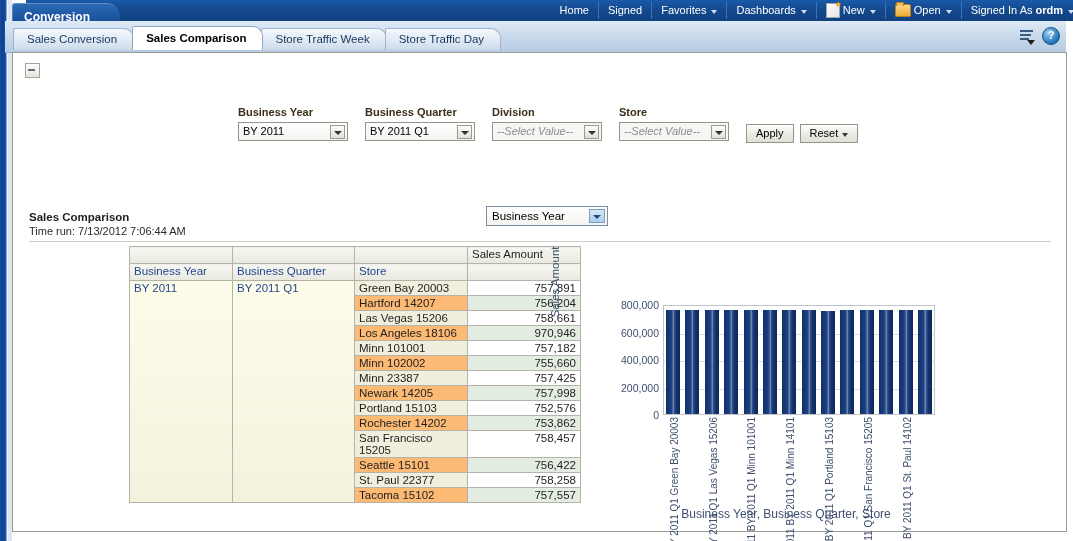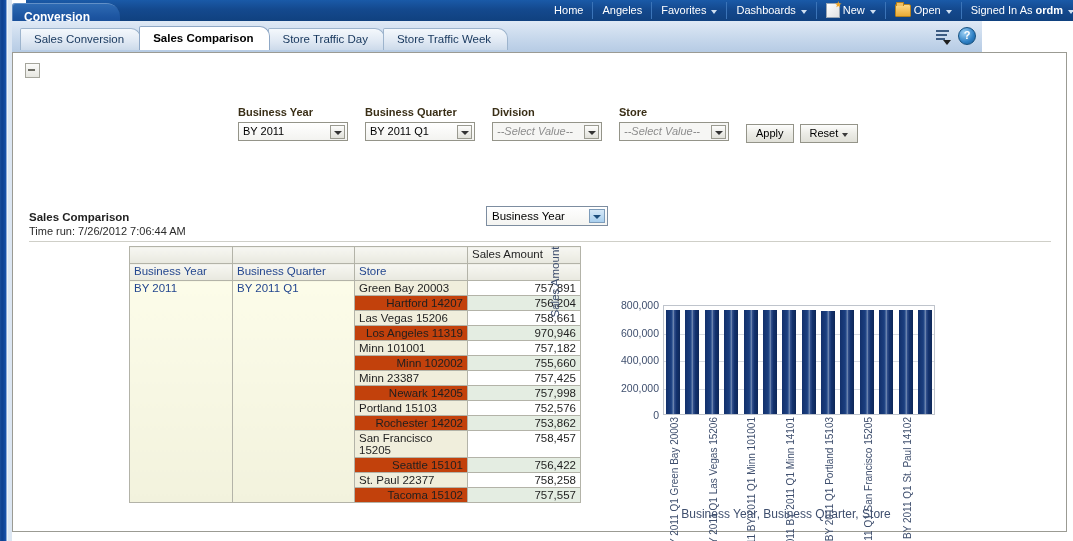--- a/index.html
+++ b/index.html
@@ -100,22 +100,22 @@
     font-size: 12px;
     line-height: 21px;
     background: linear-gradient(to bottom, #2f6cb5 0%, #1c54a0 55%, #15498f 100%);
     border-radius: 3px 14px 0 0;
     box-shadow: inset 1px 1px 0 rgba(255,255,255,0.25);
     cursor: pointer;
   }
 
   
   .tabs-row {
-    position: absolute; left: 12px; top: 21px;
-    width: 970px; height: 31px;
+    position: absolute; left: 5px; top: 21px;
+    width: 1061px; height: 31px;
     background: linear-gradient(to bottom,#dfe9f5 0%,#c7d8ec 55%,#b6cbe4 100%);
     border-bottom: 1px solid #8fa8c6;
   }
   .tabs {
     position: absolute; left: 8px; top: 5px;
     display: flex; align-items: flex-end;
   }
   .tab {
     position: relative;
     height: 21px;
@@ -325,21 +325,21 @@
     color: #24478f;
     text-align: left;
     height: 17px;
   }
   .pv-year  { width: 103px; background: linear-gradient(to bottom,#fcfce9 0%,#f2f2dd 100%); color: #24478f; }
   .pv-qtr   { width: 122px; background: linear-gradient(to bottom,#fcfce9 0%,#f2f2dd 100%); color: #24478f; }
   .pv-store { width: 113px; color: #1f1f1f; }
   .pv-val   { width: 113px; text-align: right; color: #1f1f1f; }
   tr.odd  .pv-store { background: #f0eedc; }
   tr.odd  .pv-val   { background: #ffffff; }
-  tr.even .pv-store { background: #c2410c; text-align: right; }
+  tr.even .pv-store { background: #fdba74; }
   tr.even .pv-val   { background: #e4ede2; text-align: right; }
 
   
   .chart-wrap {
     position: absolute; left: 578px; top: 196px;
     width: 370px; height: 275px;
   }
   .y-axis-title {
     position: absolute; left: -2px; top: 18px;
     width: 90px;
@@ -412,21 +412,21 @@
 <body>
 
 <div class="left-strip"></div>
 
 <div class="global-header">
   <div class="gh-nav">
     <div class="gh-item">
       <span>Home</span>
     </div>
     <div class="gh-item">
-      <span>Angeles</span>
+      <span>Signed</span>
     </div>
     <div class="gh-item">
       <span>Favorites</span>
       <span class="caret"></span>
     </div>
     <div class="gh-item">
       <span>Dashboards</span>
       <span class="caret"></span>
     </div>
     <div class="gh-item">
@@ -453,24 +453,24 @@
 
 <div class="tabs-row">
   <div class="tabs">
     <div class="tab">
       <span>Sales Conversion</span>
     </div>
     <div class="tab active">
       <span>Sales Comparison</span>
     </div>
     <div class="tab">
+      <span>Store Traffic Week</span>
+    </div>
+    <div class="tab">
       <span>Store Traffic Day</span>
-    </div>
-    <div class="tab">
-      <span>Store Traffic Week</span>
     </div>
   </div>
   <div class="tab-tools">
     <span class="ico-pageopts">
       <i></i>
         <i></i>
         <i></i>
         <b></b>
     </span>
     <span class="ico-help">?</span>
@@ -515,21 +515,21 @@
       </div>
       <div class="btn">
         <span>Reset</span>
         <span class="dncaret"></span>
       </div>
     </div>
   </div>
 
   <div class="report-head">
     <div class="report-title">Sales Comparison</div>
-    <div class="report-time">Time run: 7/26/2012 7:06:44 AM</div>
+    <div class="report-time">Time run: 7/13/2012 7:06:44 AM</div>
   </div>
 
   <div class="view-sel">
     <span>Business Year</span>
     <span class="vbtn"></span>
   </div>
 
   <table class="pivot">
     <tbody>
       <tr>
@@ -552,21 +552,21 @@
       </tr>
       <tr class="even">
         <td class="pv-store">Hartford 14207</td>
         <td class="pv-val">756,204</td>
       </tr>
       <tr class="odd">
         <td class="pv-store">Las Vegas 15206</td>
         <td class="pv-val">758,661</td>
       </tr>
       <tr class="even">
-        <td class="pv-store">Los Angeles 11319</td>
+        <td class="pv-store">Los Angeles 18106</td>
         <td class="pv-val">970,946</td>
       </tr>
       <tr class="odd">
         <td class="pv-store">Minn 101001</td>
         <td class="pv-val">757,182</td>
       </tr>
       <tr class="even">
         <td class="pv-store">Minn 102002</td>
         <td class="pv-val">755,660</td>
       </tr>

